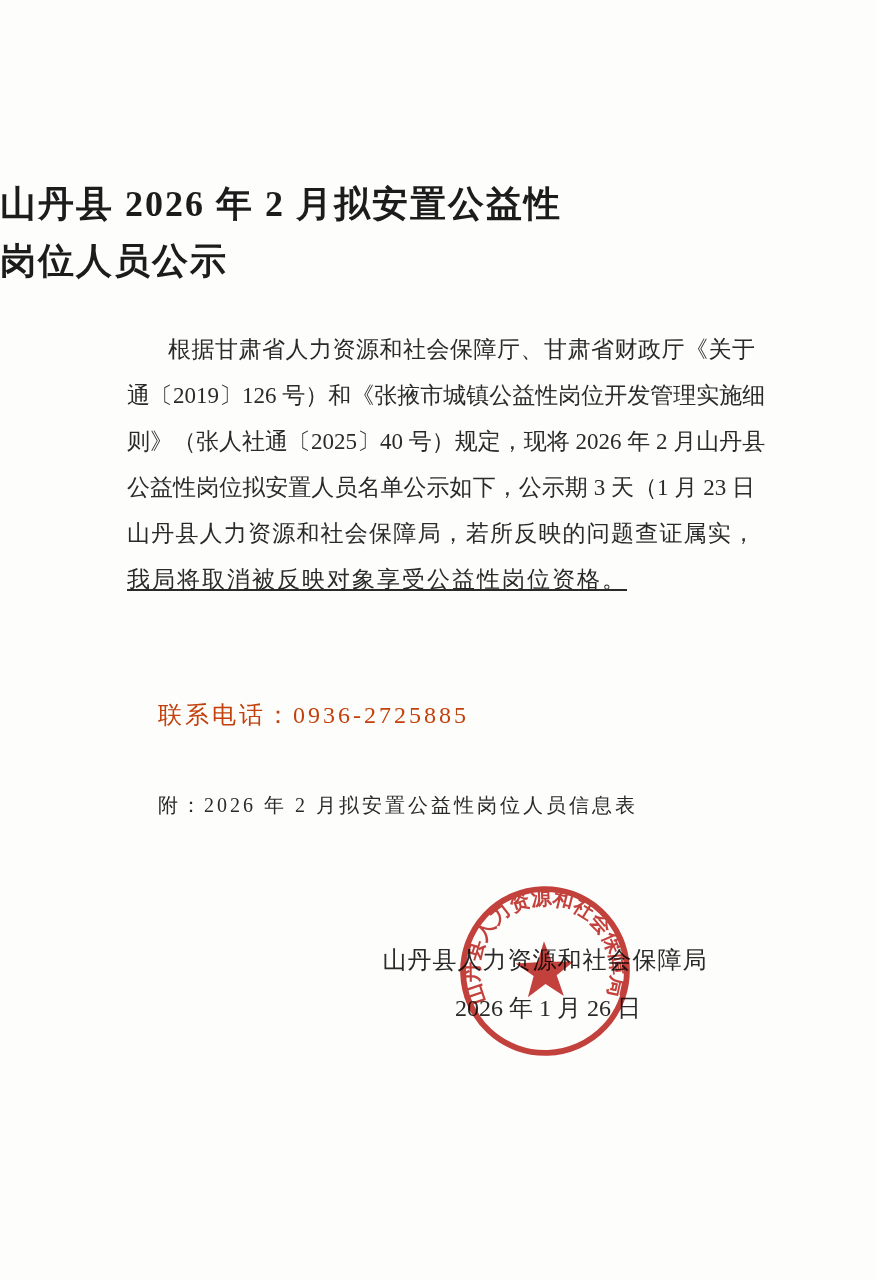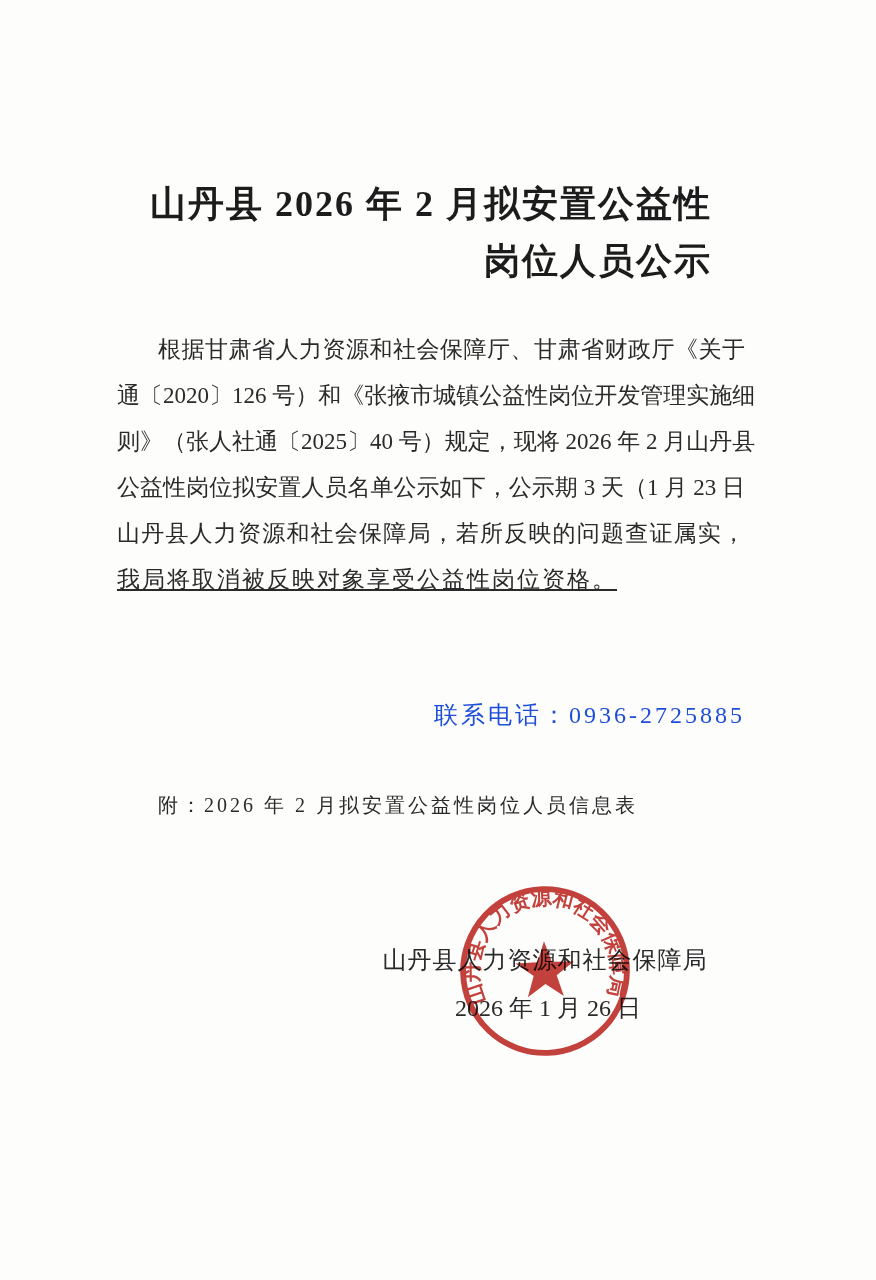--- a/index.html
+++ b/index.html
@@ -14,31 +14,31 @@
     background: #fdfdfc;
     overflow: hidden;
     font-family: "Liberation Serif", "DejaVu Serif", serif;
     color: #232323;
   }
   .doc-title {
     position: absolute;
     top: 176px;
     left: 0;
     width: 712px;
-    text-align: right;
+    text-align: left;
     font-size: 36px;
     line-height: 57px;
     font-weight: bold;
     color: #1c1c1c;
     letter-spacing: 2px;
   }
   .body-block {
     position: absolute;
     top: 327px;
-    left: 117px;
+    left: 127px;
     width: 628px;
   }
   .body-line {
     height: 46px;
     line-height: 46px;
     font-size: 23px;
     color: #2a2a2a;
     text-align: justify;
     text-align-last: justify;
     white-space: nowrap;
@@ -53,24 +53,23 @@
   }
   .contact-line {
     position: absolute;
     top: 692px;
     left: 117px;
     width: 628px;
     height: 46px;
     line-height: 46px;
     font-size: 24px;
     letter-spacing: 3px;
-    color: #1d4ed8;
+    color: #c2410c;
     padding-left: 41px;
     box-sizing: border-box;
-    text-align: right;
   }
   .attachment-line {
     position: absolute;
     top: 782px;
     left: 117px;
     width: 680px;
     height: 46px;
     line-height: 46px;
     font-size: 20px;
     letter-spacing: 3px;
@@ -117,21 +116,21 @@
 
 <div class="page">
 
   <div class="doc-title">
     <div>山丹县 2026 年 2 月拟安置公益性</div>
     <div>岗位人员公示</div>
   </div>
 
   <div class="body-block">
     <div class="body-line first">根据甘肃省人力资源和社会保障厅、甘肃省财政厅《关于</div>
-    <div class="body-line">通〔2020〕126 号）和《张掖市城镇公益性岗位开发管理实施细</div>
+    <div class="body-line">通〔2019〕126 号）和《张掖市城镇公益性岗位开发管理实施细</div>
     <div class="body-line">则》（张人社通〔2025〕40 号）规定，现将 2026 年 2 月山丹县</div>
     <div class="body-line">公益性岗位拟安置人员名单公示如下，公示期 3 天（1 月 23 日</div>
     <div class="body-line">山丹县人力资源和社会保障局，若所反映的问题查证属实，</div>
     <div class="body-line last">我局将取消被反映对象享受公益性岗位资格。</div>
   </div>
 
   <div class="contact-line">联系电话：0936-2725885</div>
 
   <div class="attachment-line">附：2026 年 2 月拟安置公益性岗位人员信息表</div>
 

